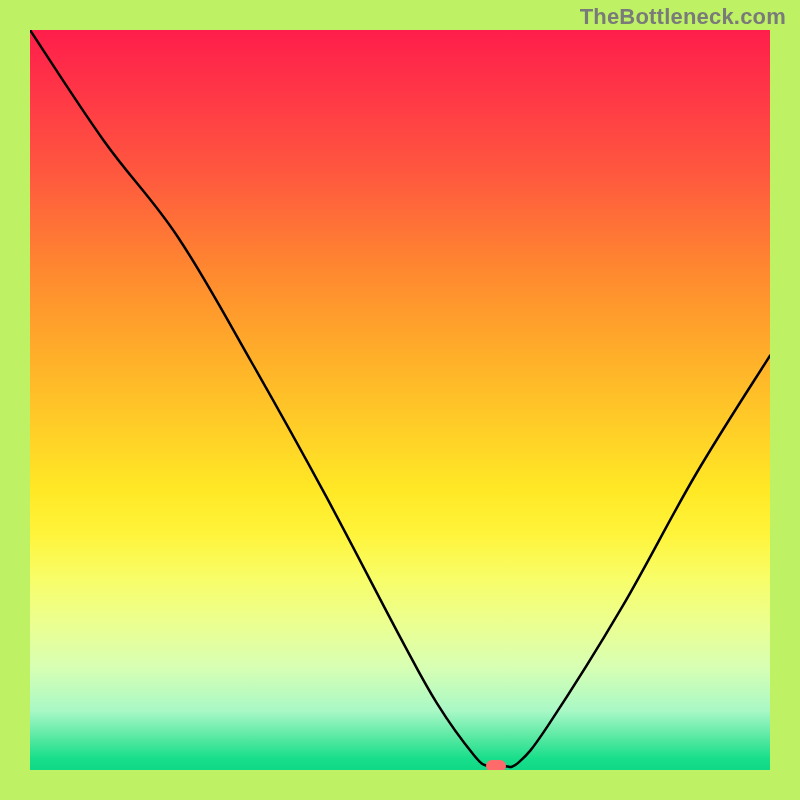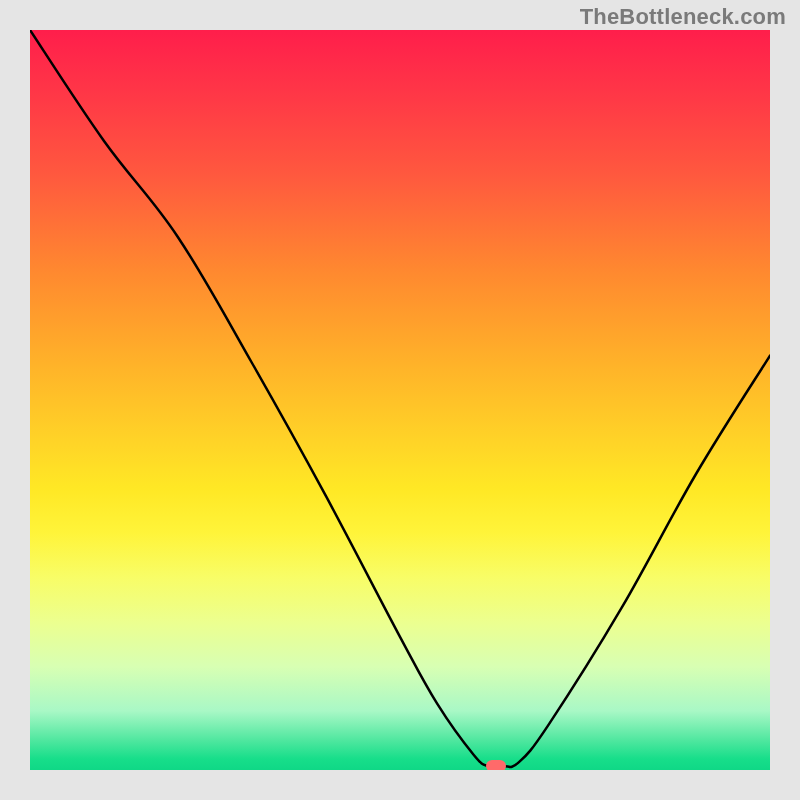--- a/index.html
+++ b/index.html
@@ -8,21 +8,21 @@
     width: 800px;
     height: 800px;
     background: #000;
     font-family: Arial, Helvetica, sans-serif;
     overflow: hidden;
   }
   .frame {
     position: relative;
     width: 800px;
     height: 800px;
-    background: #e5e5e5;
+    background: #bef264;
   }
   .attribution {
     position: absolute;
     top: 4px;
     right: 14px;
     color: #7a7a7a;
     font-size: 22px;
     font-weight: 600;
     letter-spacing: 0.2px;
   }

